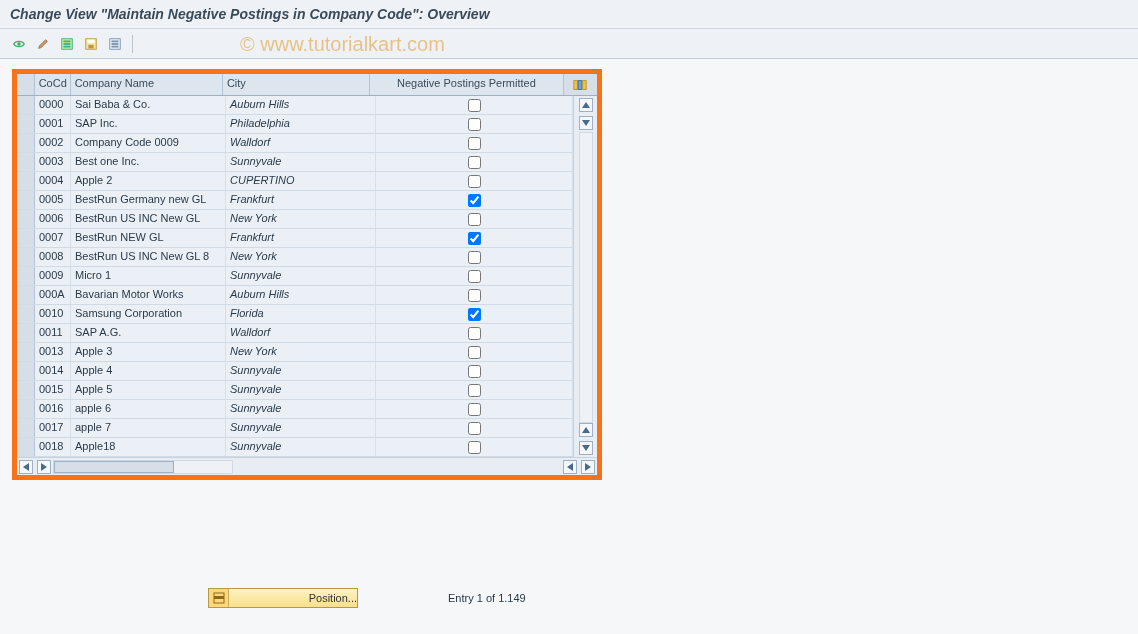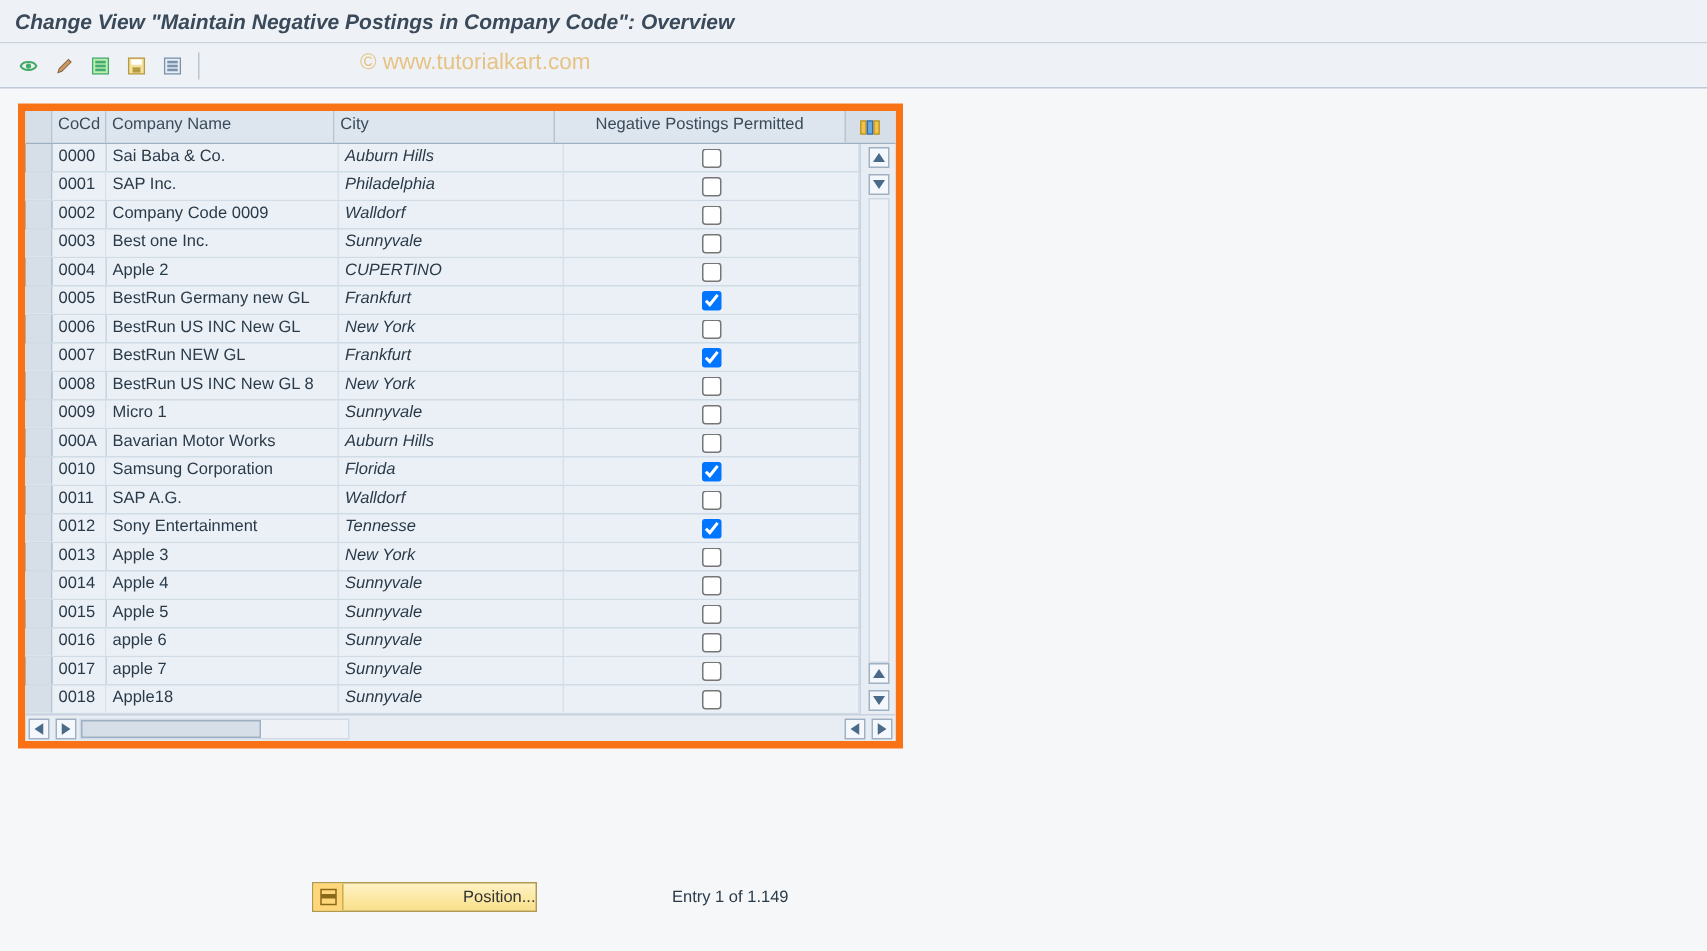--- a/index.html
+++ b/index.html
@@ -40,21 +40,21 @@
       justify-content: center;
       cursor: pointer;
       border-radius: 2px;
     }
     .tb-icon svg { width: 14px; height: 14px; display: block; }
     .tb-sep { width: 1px; height: 18px; background: #b8c4d0; margin: 0 2px; }
     .watermark {
       position: absolute;
       left: 240px;
       top: 4px;
-      font-size: 15px;
+      font-size: 20px;
       color: #e3a33a;
       opacity: 0.6;
       font-weight: normal;
       pointer-events: none;
     }
     .grid-wrap {
       margin: 10px 12px;
       border: 5px solid #f97316;
       width: 590px;
       background: #fff;
@@ -117,21 +117,21 @@
       flex:1;
       width:14px;
       background:#eef2f6;
       border:1px solid #d0d9e4;
     }
     .row {
       display: flex;
       height: 19px;
       border-bottom: 1px solid #d0dbe6;
       align-items: stretch;
-      background: #0c4a6e;
+      background: #fde047;
     }
     .row:nth-child(even) { background: #f4f8fc; }
     .row .sel {
       width: 18px;
       background: #d6dfe8;
       border-right: 1px solid #b5c3d2;
     }
     .row .cell {
       padding: 2px 4px;
       border-right: 1px solid #d6e0ea;
@@ -369,29 +369,20 @@
           <div class="sel"></div>
           <div class="cell col-cocd">0011</div>
           <div class="cell col-name">SAP A.G.</div>
           <div class="cell col-city">Walldorf</div>
           <div class="cell col-neg">
             <input type="checkbox" style="">
           </div>
         </div>
         <div class="row">
           <div class="sel"></div>
-          <div class="cell col-cocd">0012</div>
-          <div class="cell col-name">Sony Entertainment</div>
-          <div class="cell col-city">Tennesse</div>
-          <div class="cell col-neg">
-            <input type="checkbox" checked="" style="">
-          </div>
-        </div>
-        <div class="row">
-          <div class="sel"></div>
           <div class="cell col-cocd">0013</div>
           <div class="cell col-name">Apple 3</div>
           <div class="cell col-city">New York</div>
           <div class="cell col-neg">
             <input type="checkbox" style="">
           </div>
         </div>
         <div class="row">
           <div class="sel"></div>
           <div class="cell col-cocd">0014</div>

